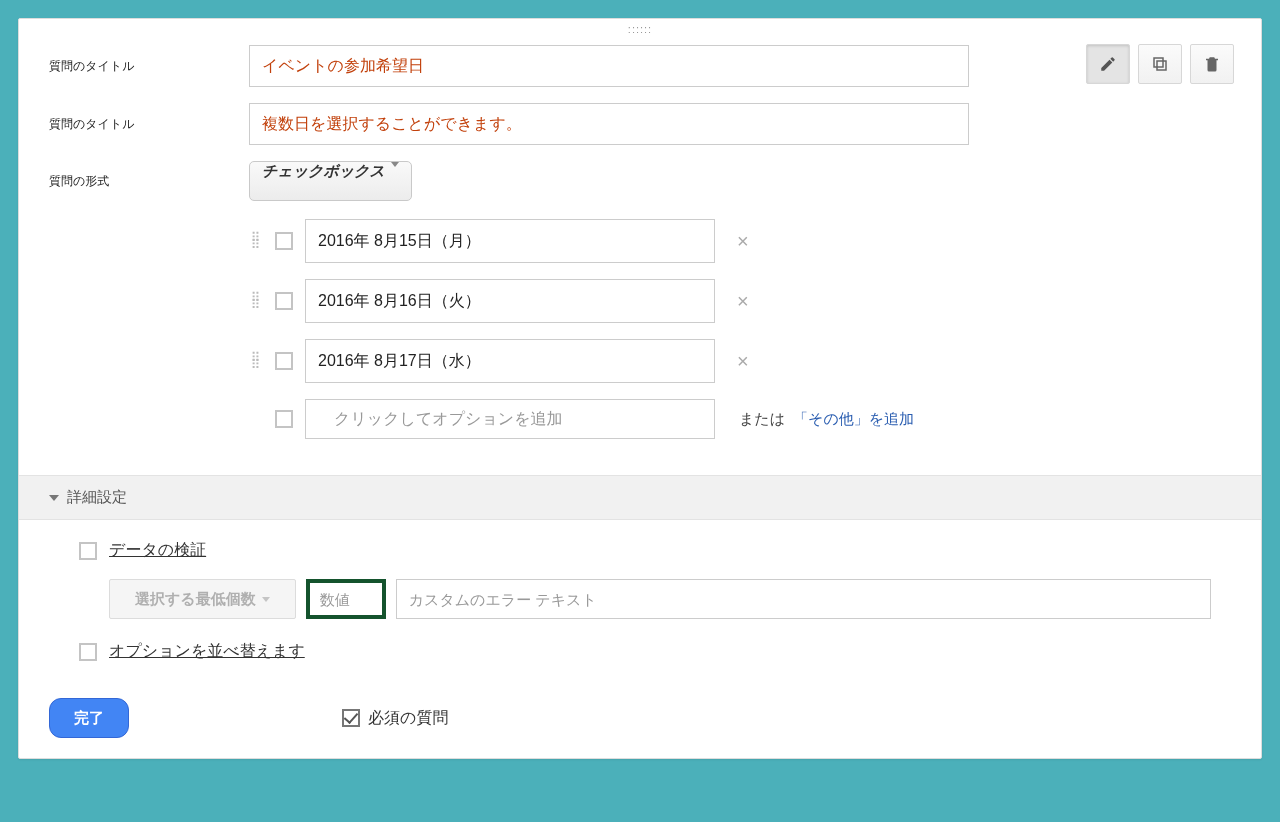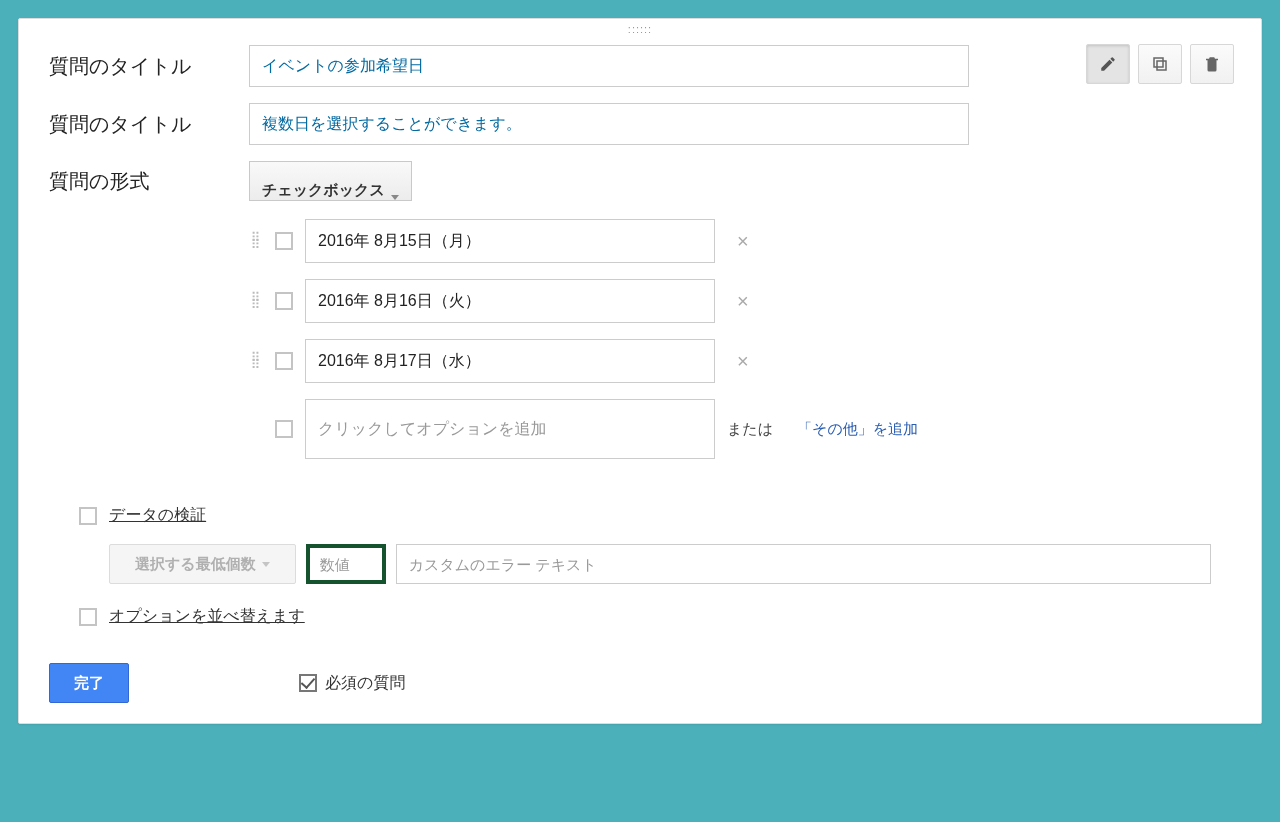--- a/index.html
+++ b/index.html
@@ -48,46 +48,47 @@
     box-shadow: inset 0 1px 3px rgba(0,0,0,0.15);
   }
   .form-row {
     display: flex;
     align-items: center;
     padding: 8px 30px;
     gap: 20px;
   }
   .form-label {
     width: 180px;
-    font-size: 20px;
+    font-size: 12px;
     color: #222;
     flex-shrink: 0;
   }
   .text-input {
     flex: 0 0 720px;
     height: 42px;
     border: 1px solid #ccc;
     padding: 0 12px;
     font-size: 16px;
-    color: #0369a1;
+    color: #c2410c;
     background: #fff;
   }
   .dropdown-btn {
     height: 40px;
     border: 1px solid #c9c9c9;
     background: linear-gradient(#f9f9f9,#ececec);
     padding: 0 12px;
     font-size: 15px;
     font-weight: bold;
     color: #333;
     display: inline-flex;
-    align-items: flex-end;
+    align-items: flex-start;
     gap: 6px;
     cursor: pointer;
-    border-radius: 0;
+    border-radius: 5px;
+    font-style: italic;
   }
   .tri-down {
     width: 0; height: 0;
     border-left: 4px solid transparent;
     border-right: 4px solid transparent;
     border-top: 5px solid #888;
   }
   .options-block {
     padding: 10px 30px 10px 230px;
   }
@@ -123,32 +124,33 @@
   }
   .remove-x {
     color: #aaa;
     font-size: 20px;
     cursor: pointer;
     padding: 0 6px;
     margin-left: 4px;
   }
   .add-opt-input {
     width: 410px;
-    height: 60px;
+    height: 40px;
     border: 1px solid #ccc;
-    padding: 0 12px;
+    padding: 0 28px;
     font-size: 16px;
     color: #b91c1c;
     background: #fff;
   }
   .add-other-wrap {
     display: flex;
     align-items: center;
-    gap: 24px;
-    font-size: 15px;
+    gap: 8px;
+    font-size: 15px;
+    margin-left: 12px;
   }
   .add-other-link { color: #2a5db0; cursor: pointer; }
   .add-other-static { color: #444; }
   .advanced-header {
     background: #f1f1f1;
     border-top: 1px solid #e3e3e3;
     border-bottom: 1px solid #e3e3e3;
     padding: 12px 30px;
     display: flex;
     align-items: center;
@@ -223,28 +225,29 @@
   }
   .done-btn {
     background: #4285f4;
     color: #fff;
     border: 1px solid #3367d6;
     height: 40px;
     padding: 0 24px;
     font-size: 15px;
     font-weight: bold;
     cursor: pointer;
-    border-radius: 2px;
+    border-radius: 12px;
   }
   .req-wrap {
     display: flex;
     align-items: center;
     gap: 8px;
     font-size: 16px;
     color: #333;
+    margin-left: 43px;
   }
   .chk-checked {
     width: 18px; height: 18px;
     border: 2px solid #777;
     position: relative;
     cursor: pointer;
   }
   .chk-checked::after {
     content: "";
     position: absolute;
@@ -322,20 +325,24 @@
       <div style="width:14px"></div>
       <div class="chk"></div>
       <input class="add-opt-input" placeholder="クリックしてオプションを追加" style="">
       <div class="add-other-wrap">
         <span class="add-other-static">または</span>
         <span class="add-other-link">「その他」を追加</span>
       </div>
     </div>
   </div>
 
+  <div class="advanced-header">
+    <span class="tri-down-sm"></span>
+    <span>詳細設定</span>
+  </div>
 
   <div class="advanced-body">
     <div class="adv-row">
       <div class="adv-chk"></div>
       <span class="adv-label">データの検証</span>
     </div>
     <div class="val-row">
       <div class="disabled-dd">
         <span>選択する最低個数</span>
         <span class="tri-down" style="border-top-color:#c4c4c4"></span>

